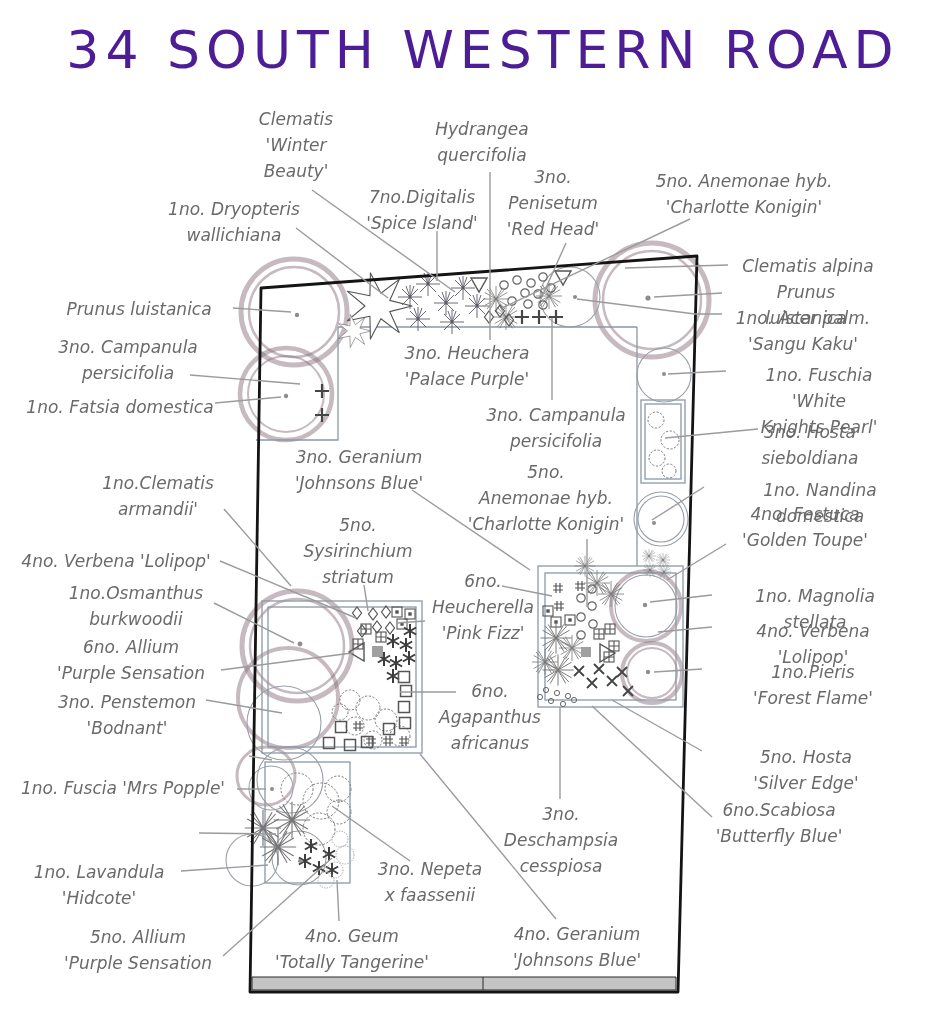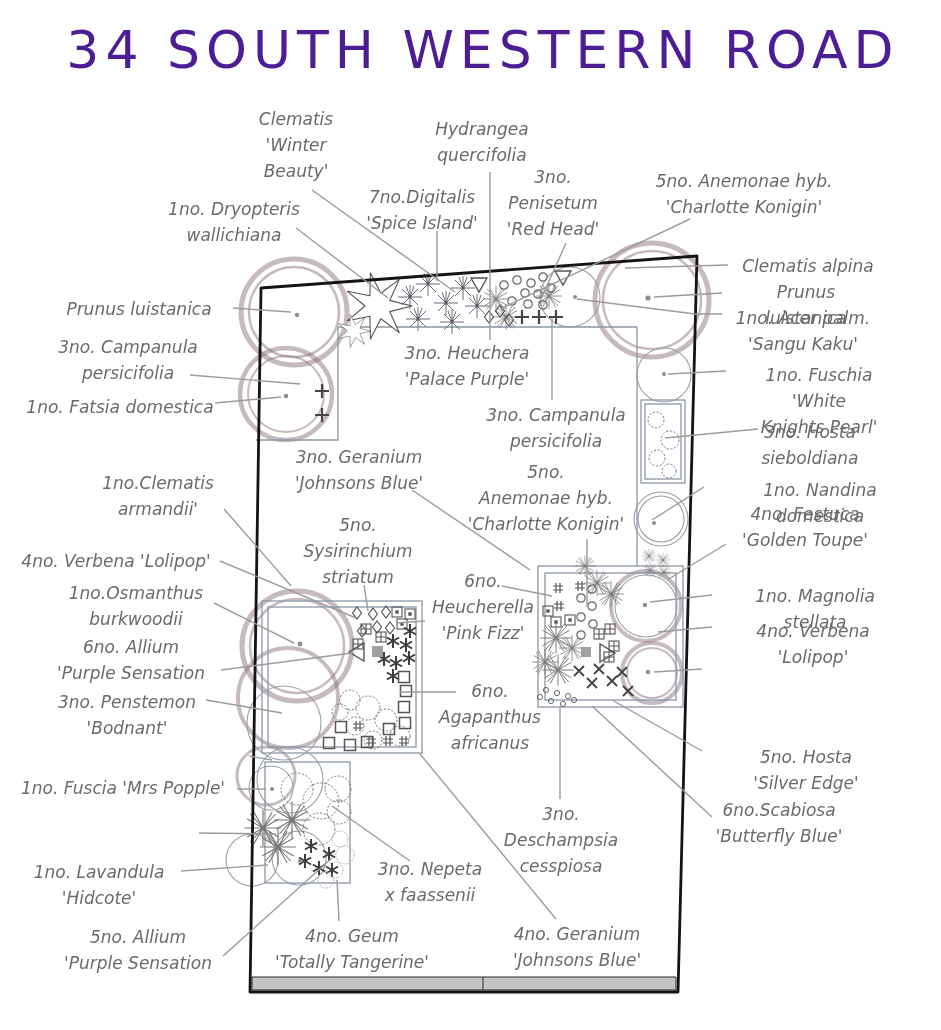--- a/index.html
+++ b/index.html
@@ -326,20 +326,21 @@
 'Sangu Kaku'</div>
 <div class="lbl" style="left:819px;top:362px">1no. Fuschia 'White
 Knights Pearl'</div>
 <div class="lbl" style="left:810px;top:419px">3no. Hosta
 sieboldiana</div>
 <div class="lbl" style="left:820px;top:477px">1no. Nandina domestica</div>
 <div class="lbl" style="left:805px;top:501px">4no. Festuca
 'Golden Toupe'</div>
 <div class="lbl" style="left:815px;top:583px">1no. Magnolia stellata</div>
 <div class="lbl" style="left:813px;top:618px">4no. Verbena 'Lolipop'</div>
+<div class="lbl" style="left:813px;top:659px">1no.Pieris 'Forest Flame'</div>
 <div class="lbl" style="left:806px;top:744px">5no. Hosta 'Silver Edge'</div>
 <div class="lbl" style="left:779px;top:797px">6no.Scabiosa
 'Butterfly Blue'</div>
 <div class="lbl" style="left:139px;top:296px">Prunus luistanica</div>
 <div class="lbl" style="left:128px;top:334px">3no. Campanula
 persicifolia</div>
 <div class="lbl" style="left:120px;top:394px">1no. Fatsia domestica</div>
 <div class="lbl" style="left:158px;top:470px">1no.Clematis
 armandii'</div>
 <div class="lbl" style="left:116px;top:548px">4no. Verbena 'Lolipop'</div>

